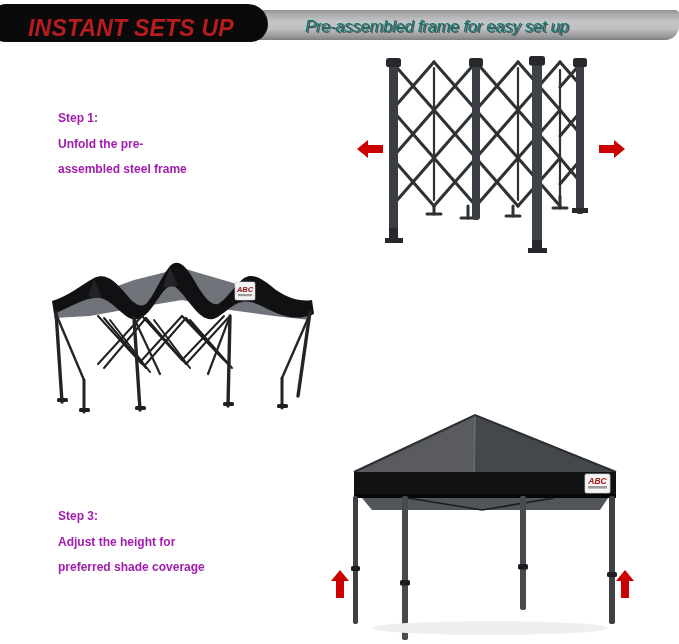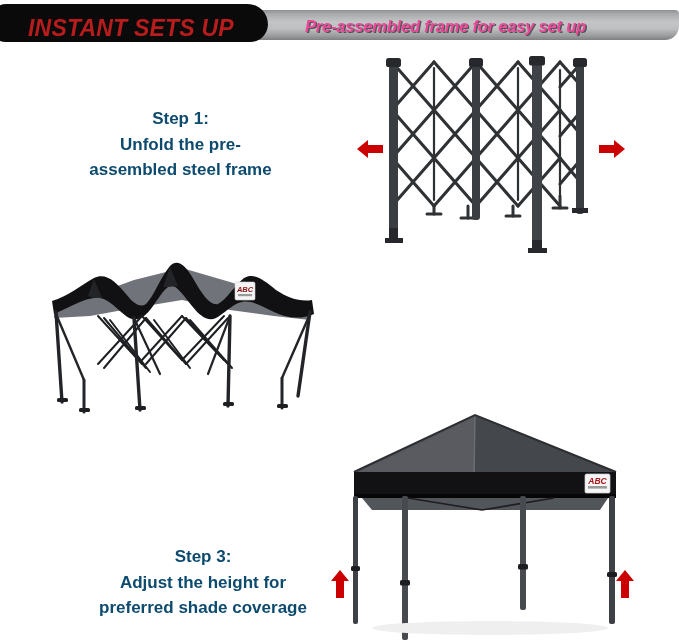--- a/index.html
+++ b/index.html
@@ -42,23 +42,23 @@
       #9a9c9e 86%,
       #7e8082 100%);
   }
   .header-gray-text {
     position: absolute;
     left: 305px;
     top: 9px;
     width: 370px;
     height: 26px;
     line-height: 26px;
-    color: #ec4899;
+    color: #0f766e;
     font-size: 16.5px;
-    font-weight: bold;
+    font-weight: normal;
     font-style: italic;
     letter-spacing: -0.2px;
     text-shadow: 1.4px 1.4px 0 rgba(55,57,59,0.78);
     white-space: nowrap;
   }
   .header-black {
     position: absolute;
     left: -10px;
     top: 0px;
     width: 278px;
@@ -78,30 +78,29 @@
     font-size: 23px;
     font-weight: bold;
     font-style: italic;
     letter-spacing: 0.2px;
     white-space: nowrap;
   }
 
   
   .step-block {
     position: absolute;
-    color: #0c4a6e;
-    font-size: 17px;
+    color: #a21caf;
+    font-size: 12px;
     line-height: 25.5px;
     font-weight: bold;
     white-space: pre-line;
-    text-align: center;
   }
   #step1 { left: 58px;  top: 106px; width: 245px; }
   #step2 { left: 387px; top: 296px; width: 290px; }
-  #step3 { left: 58px;  top: 504px; width: 290px; margin-top: 40px; }
+  #step3 { left: 58px;  top: 504px; width: 290px; }
 
   
   .arrow {
     position: absolute;
   }
   #arrow-left   { left: 357px; top: 138px; }
   #arrow-right  { left: 599px; top: 138px; }
   #arrow-up-l   { left: 329px; top: 570px; }
   #arrow-up-r   { left: 614px; top: 570px; }
 

